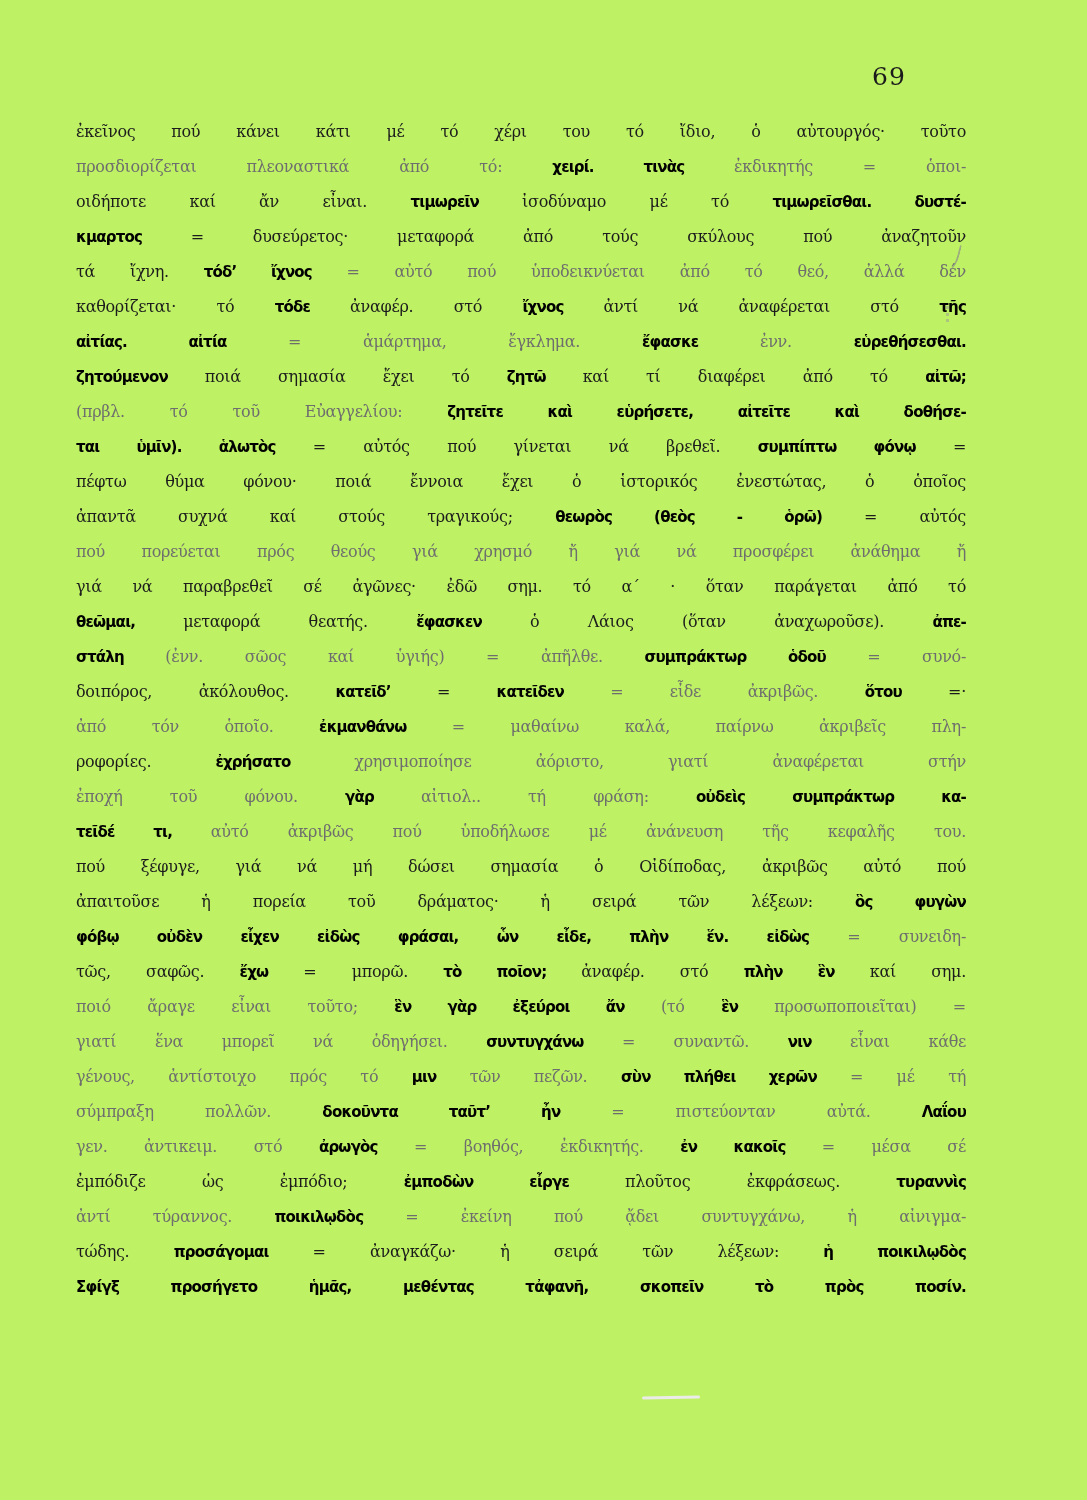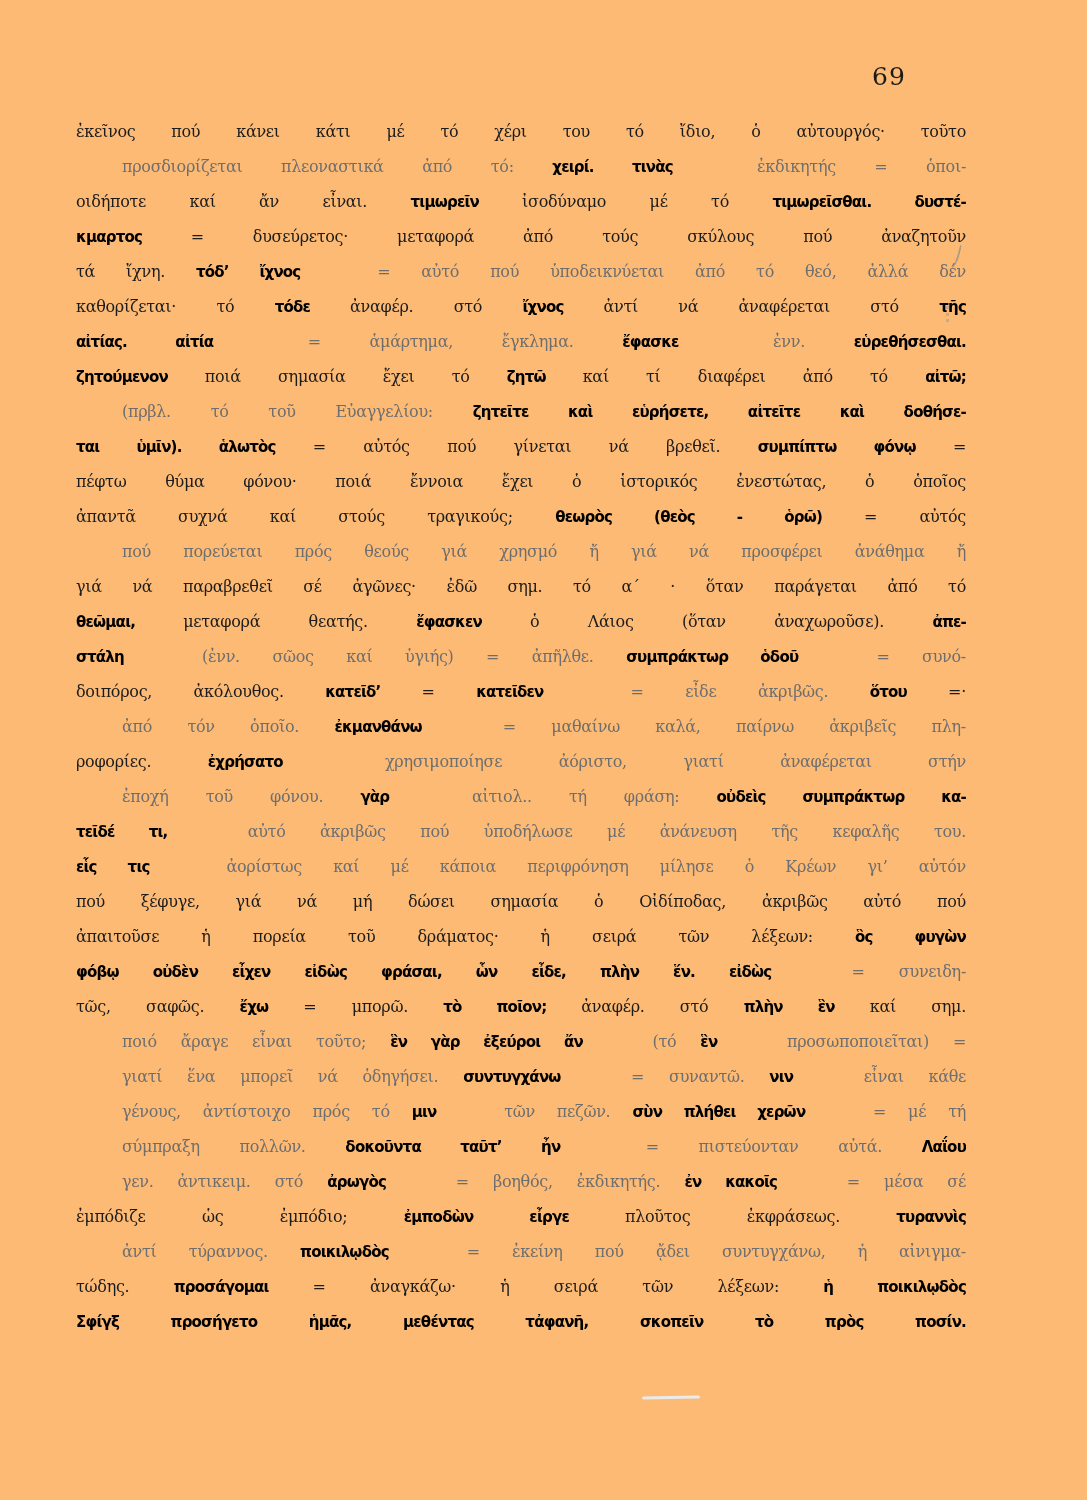--- a/index.html
+++ b/index.html
@@ -4,21 +4,21 @@
 <style>
   * { margin:0; padding:0; box-sizing:border-box; }
   html, body { background:#ffffff; }
   body {
     width:1087px; height:1500px; position:relative; overflow:hidden;
     font-family:"DejaVu Serif","DejaVu Sans",serif;
     color:#161616;
   }
   .page {
     position:absolute; inset:0;
-    background:#fdba74;
+    background:#bef264;
   }
   .page-number {
     position:absolute; top:62px; left:872px;
     font-size:25px; letter-spacing:1px; color:#1b1b1b;
     font-family:"DejaVu Serif",serif;
   }
   .text-block {
     position:absolute; top:114px; left:76px; width:890px;
   }
   .line {
@@ -32,21 +32,21 @@
     white-space:normal;
   }
   .line span { display:inline; }
   .b {
     font-family:"DejaVu Sans",sans-serif;
     font-weight:bold;
     font-size:0.94em;
     letter-spacing:-0.8px;
     color:#000000;
   }
-  .f { color:#6e6e6e;margin-left:46px; }
+  .f { color:#6e6e6e; }
   .artifact { position:absolute; pointer-events:none; }
   .artifact-curve {
     top:244px; left:950px; width:9px; height:26px;
     border-right:2px solid #8a8a8a; border-radius:0 0 70% 0;
     transform:rotate(14deg); opacity:0.65;
   }
   .artifact-dots {
     top:306px; left:946px; width:3px; height:16px;
     border-left:3px dotted #9a9a9a; opacity:0.5;
   }
@@ -75,21 +75,20 @@
       <div class="line"><span>ἀπαντᾶ συχνά καί στούς τραγικούς; </span><span class="b">θεωρὸς (θεὸς - ὁρῶ) </span><span>= αὐτός</span></div>
       <div class="line"><span class="f">πού πορεύεται πρός θεούς γιά χρησμό ἤ γιά νά προσφέρει ἀνάθημα ἤ</span></div>
       <div class="line"><span>γιά νά παραβρεθεῖ σέ ἀγῶνες· ἐδῶ σημ. τό α΄ · ὅταν παράγεται ἀπό τό</span></div>
       <div class="line"><span class="b">θεῶμαι, </span><span>μεταφορά θεατής. </span><span class="b">ἔφασκεν </span><span>ὁ Λάιος (ὅταν ἀναχωροῦσε). </span><span class="b">ἀπε-</span></div>
       <div class="line"><span class="b">στάλη </span><span class="f">(ἐνν. σῶος καί ὑγιής) = ἀπῆλθε. </span><span class="b">συμπράκτωρ ὁδοῦ </span><span class="f">= συνό-</span></div>
       <div class="line"><span>δοιπόρος, ἀκόλουθος. </span><span class="b">κατεῖδ’ </span><span>= </span><span class="b">κατεῖδεν </span><span class="f">= εἶδε ἀκριβῶς. </span><span class="b">ὅτου </span><span>=·</span></div>
       <div class="line"><span class="f">ἀπό τόν ὁποῖο. </span><span class="b">ἐκμανθάνω </span><span class="f">= μαθαίνω καλά, παίρνω ἀκριβεῖς πλη-</span></div>
       <div class="line"><span>ροφορίες. </span><span class="b">ἐχρήσατο </span><span class="f">χρησιμοποίησε ἀόριστο, γιατί ἀναφέρεται στήν</span></div>
       <div class="line"><span class="f">ἐποχή τοῦ φόνου. </span><span class="b">γὰρ </span><span class="f">αἰτιολ.. τή φράση: </span><span class="b">οὐδεὶς συμπράκτωρ κα-</span></div>
       <div class="line"><span class="b">τεῖδέ τι, </span><span class="f">αὐτό ἀκριβῶς πού ὑποδήλωσε μέ ἀνάνευση τῆς κεφαλῆς του.</span></div>
-      <div class="line"><span class="b">εἷς τις </span><span class="f">ἀορίστως καί μέ κάποια περιφρόνηση μίλησε ὁ Κρέων γι’ αὐτόν</span></div>
       <div class="line"><span>πού ξέφυγε, γιά νά μή δώσει σημασία ὁ Οἰδίποδας, ἀκριβῶς αὐτό πού</span></div>
       <div class="line"><span>ἀπαιτοῦσε ἡ πορεία τοῦ δράματος· ἡ σειρά τῶν λέξεων: </span><span class="b">ὃς φυγὼν</span></div>
       <div class="line"><span class="b">φόβῳ οὐδὲν εἶχεν εἰδὼς φράσαι, ὧν εἶδε, πλὴν ἕν. εἰδὼς </span><span class="f">= συνειδη-</span></div>
       <div class="line"><span>τῶς, σαφῶς. </span><span class="b">ἔχω </span><span>= μπορῶ. </span><span class="b">τὸ ποῖον; </span><span>ἀναφέρ. στό </span><span class="b">πλὴν ἓν </span><span>καί σημ.</span></div>
       <div class="line"><span class="f">ποιό ἄραγε εἶναι τοῦτο; </span><span class="b">ἓν γὰρ ἐξεύροι ἄν </span><span class="f">(τό </span><span class="b">ἓν </span><span class="f">προσωποποιεῖται) =</span></div>
       <div class="line"><span class="f">γιατί ἕνα μπορεῖ νά ὁδηγήσει. </span><span class="b">συντυγχάνω </span><span class="f">= συναντῶ. </span><span class="b">νιν </span><span class="f">εἶναι κάθε</span></div>
       <div class="line"><span class="f">γένους, ἀντίστοιχο πρός τό </span><span class="b">μιν </span><span class="f">τῶν πεζῶν. </span><span class="b">σὺν πλήθει χερῶν </span><span class="f">= μέ τή</span></div>
       <div class="line"><span class="f">σύμπραξη πολλῶν. </span><span class="b">δοκοῦντα ταῦτ’ ἦν </span><span class="f">= πιστεύονταν αὐτά. </span><span class="b">Λαΐου</span></div>
       <div class="line"><span class="f">γεν. ἀντικειμ. στό </span><span class="b">ἀρωγὸς </span><span class="f">= βοηθός, ἐκδικητής. </span><span class="b">ἐν κακοῖς </span><span class="f">= μέσα σέ</span></div>
       <div class="line"><span>ἐμπόδιζε ὡς ἐμπόδιο; </span><span class="b">ἐμποδὼν εἶργε </span><span>πλοῦτος ἐκφράσεως. </span><span class="b">τυραννὶς</span></div>

